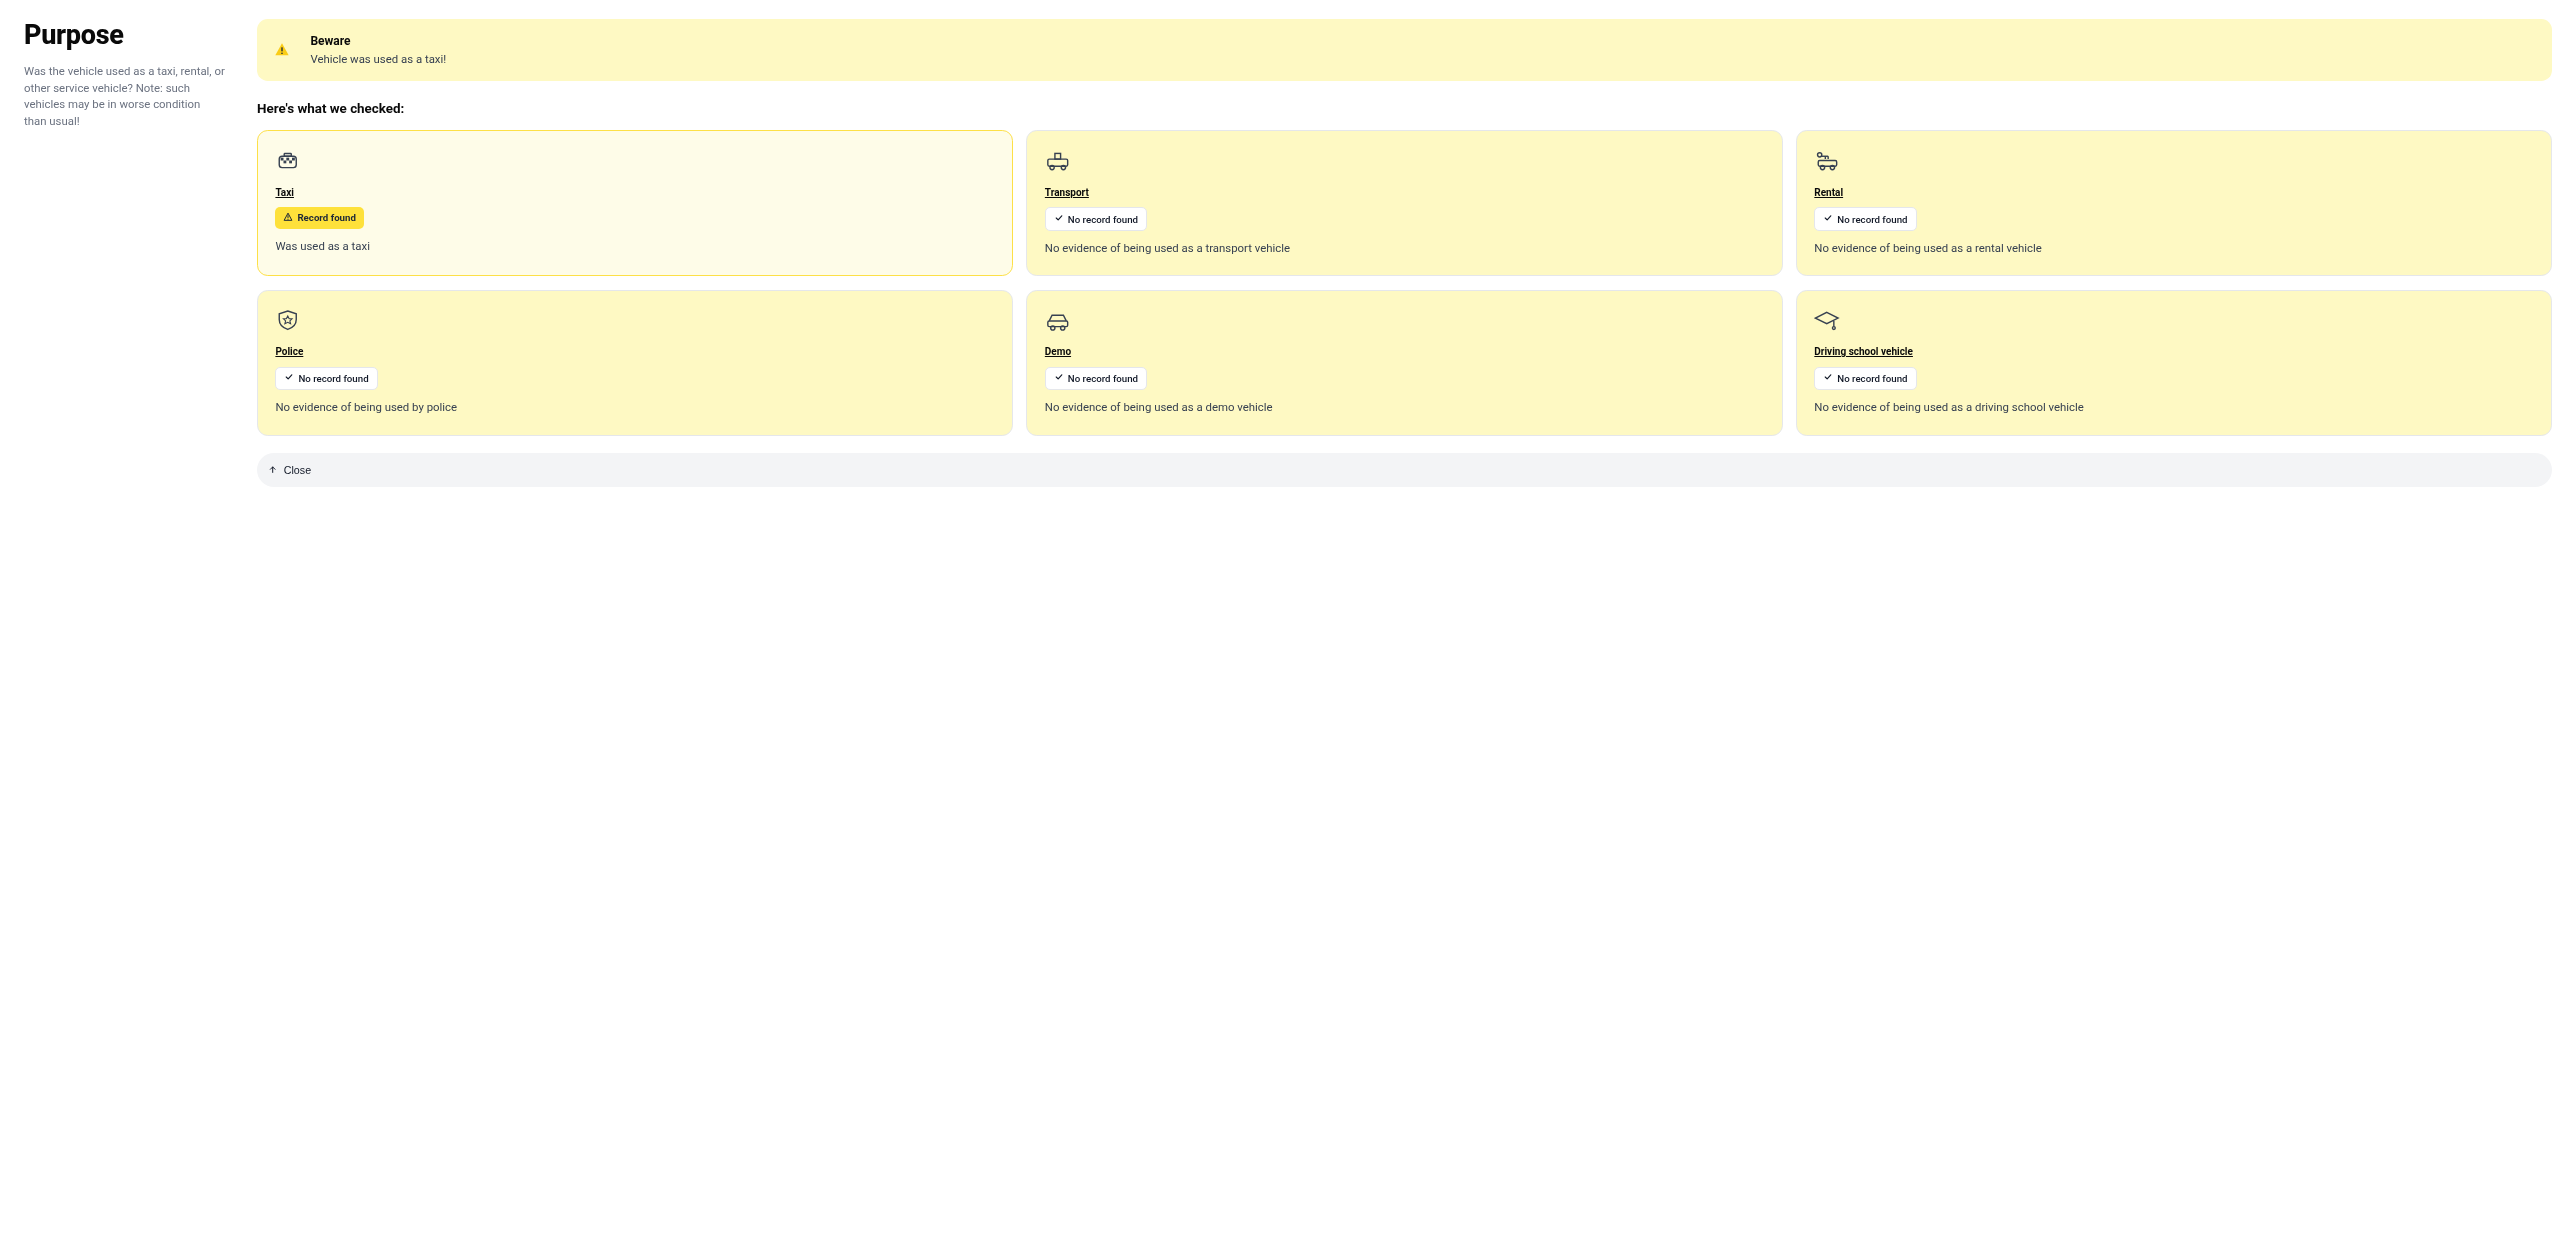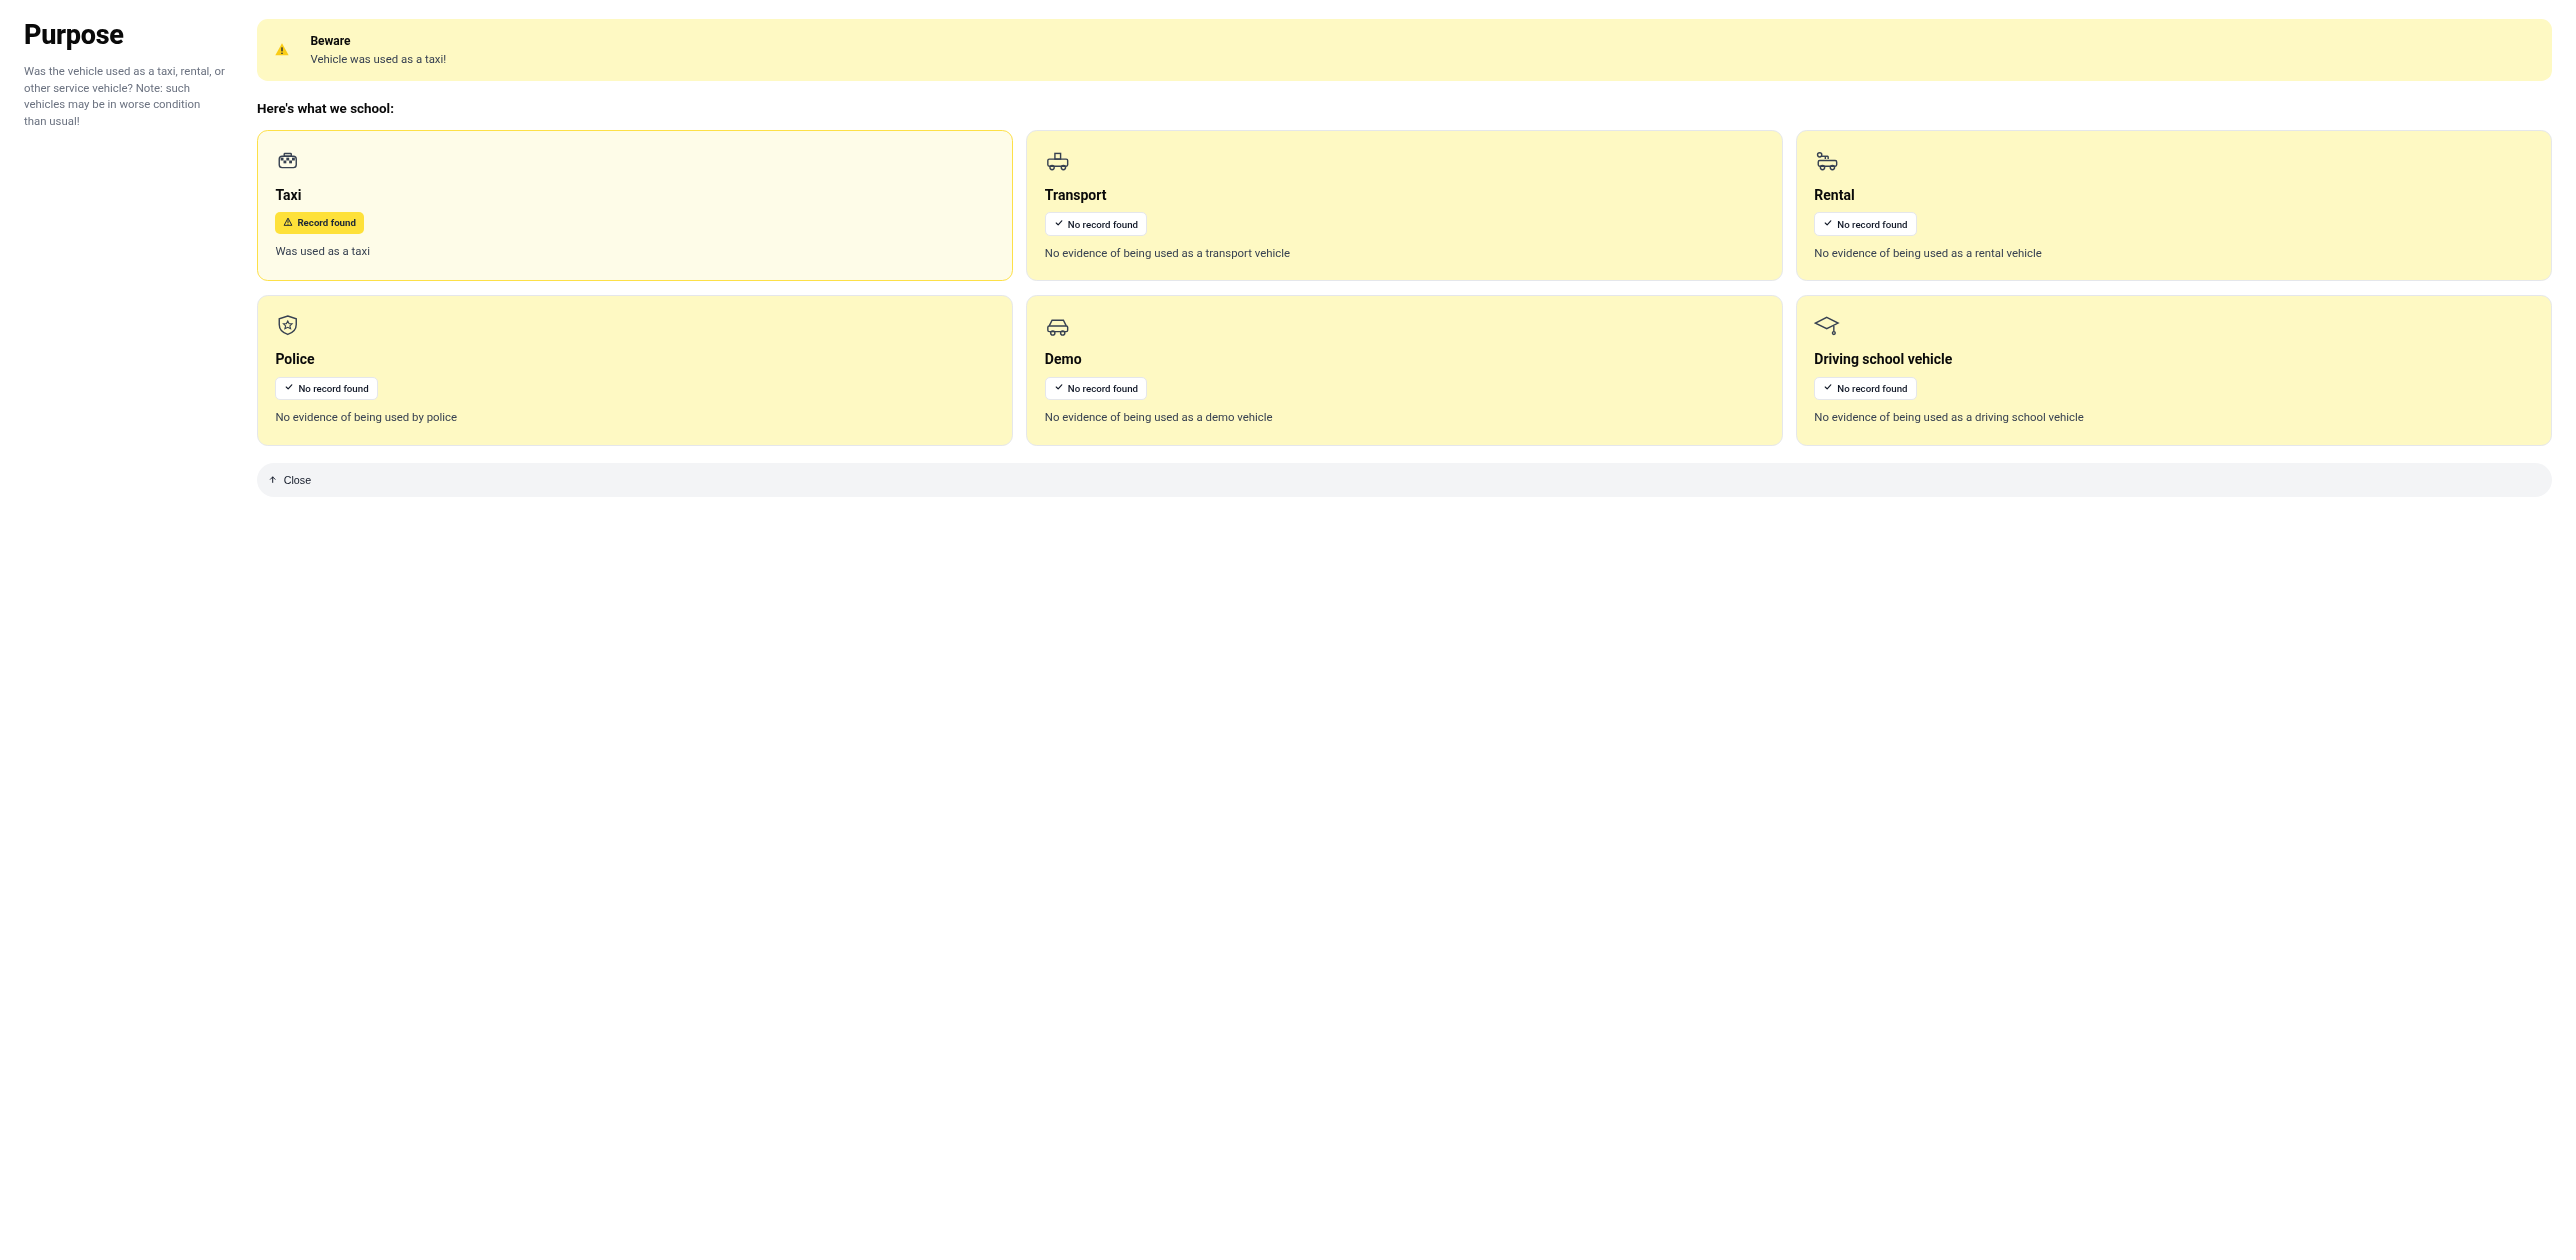--- a/index.html
+++ b/index.html
@@ -71,23 +71,24 @@
   }
   .card.warn {
     border-color: #fde047;
     background: #fefce8;
   }
   .card-icon {
     margin-bottom: 12px;
     color: #374151;
   }
   .card-title {
-    font-size: 14px;
+    font-size: 10px;
     font-weight: 700;
     margin-bottom: 9.4px;
+    text-decoration: underline;
   }
   .badge {
     display: inline-flex;
     align-items: center;
     gap: 4px;
     font-size: 9.7px;
     font-weight: 500;
     padding: 4.7px 8px;
     border-radius: 5px;
     margin-bottom: 9.4px;
@@ -146,21 +147,21 @@
           <rect x="11" y="8" width="2" height="6" fill="#1f2937"></rect>
           <rect x="11" y="16" width="2" height="2" fill="#1f2937"></rect>
         </svg>
       </span>
       <div>
         <div class="alert-title">Beware</div>
         <div class="alert-msg">Vehicle was used as a taxi!</div>
       </div>
     </div>
 
-    <h2 class="section-heading">Here's what we school:</h2>
+    <h2 class="section-heading">Here's what we checked:</h2>
 
     <div class="cards" id="cards">
         <div class="card warn">
     <div class="card-icon">
       <svg viewBox="0 0 36 32" width="25.5" height="23">
               <use href="#ic-taxi"></use>
             </svg>
     </div>
     <div class="card-title">Taxi</div>
     <span class="badge found">

